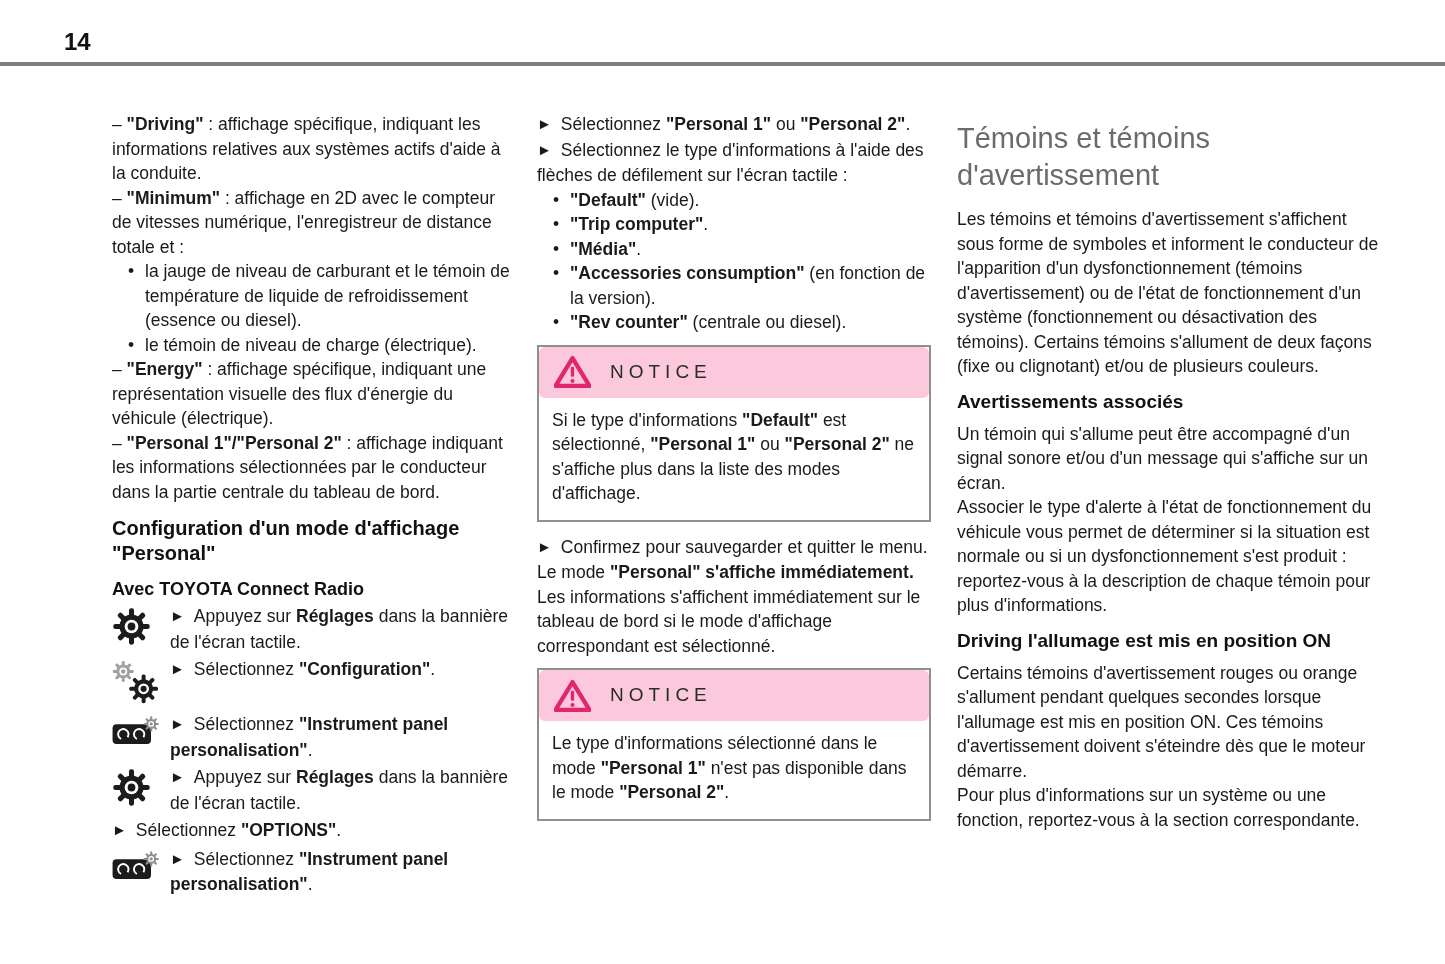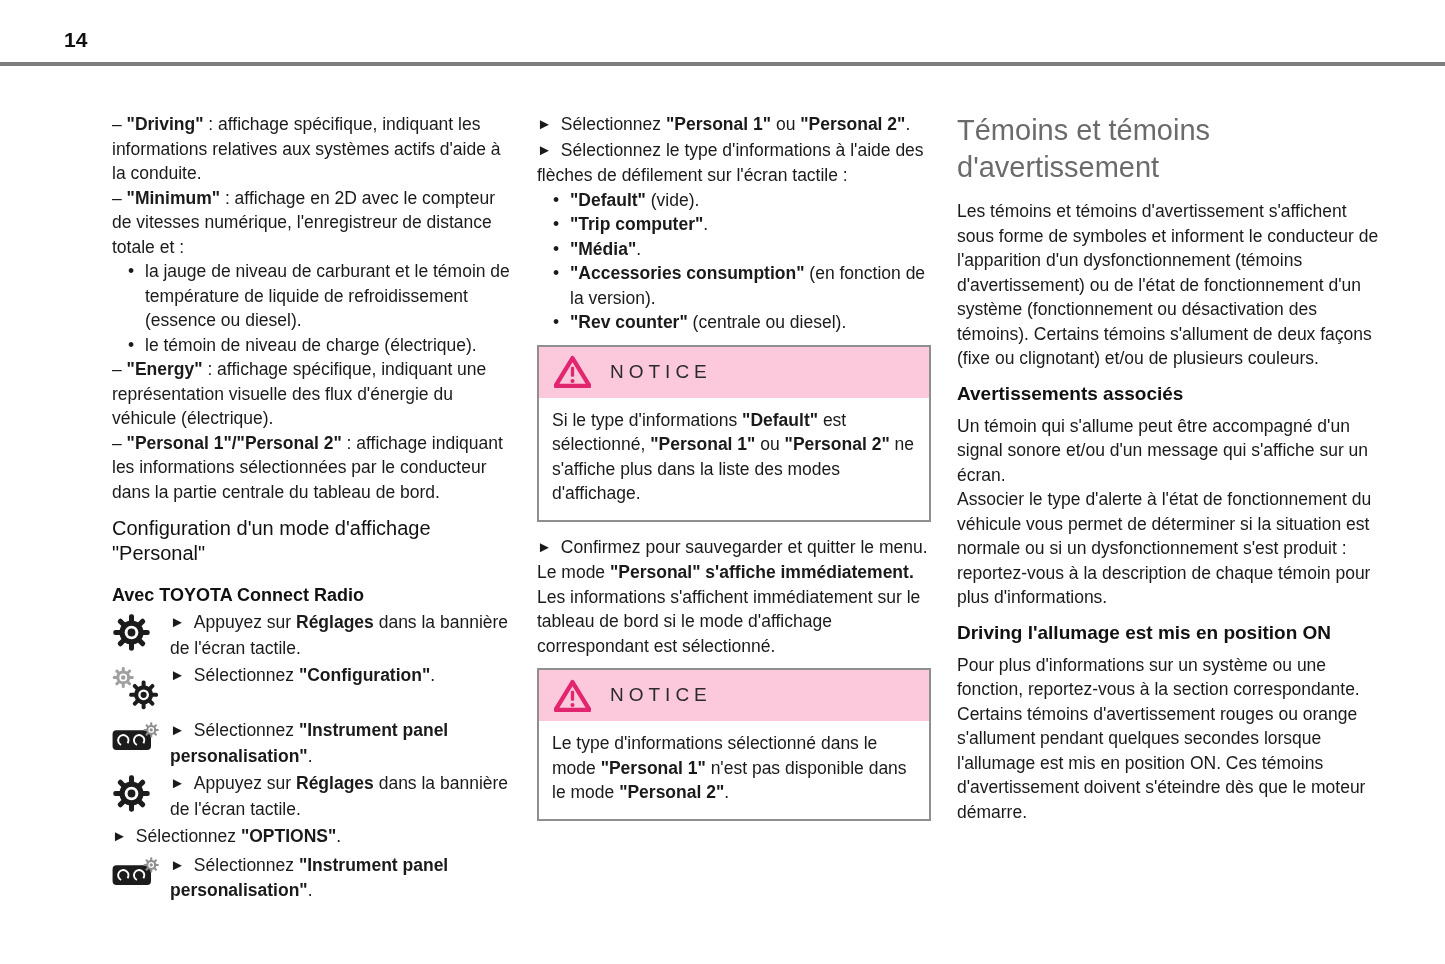--- a/index.html
+++ b/index.html
@@ -1,44 +1,44 @@
 <!DOCTYPE html>
 <html><head>
 <meta charset="utf-8">
 <style>
   html,body{margin:0;padding:0;}
   body{
     width:1445px;height:964px;background:#ffffff;position:relative;overflow:hidden;
     font-family:"Liberation Sans","DejaVu Sans",sans-serif;color:#1a1a1a;
   }
-  .page-number{position:absolute;left:64px;top:28px;font-size:21px;font-weight:bold;color:#111;}
+  .page-number{position:absolute;left:64px;top:28px;font-size:24px;font-weight:bold;color:#111;}
   .rule{position:absolute;left:0;top:62px;width:1445px;height:4px;background:#7d7d7d;}
   .col{position:absolute;top:112px;font-size:17.5px;line-height:24.5px;}
   .col1{left:112px;width:404px;}
   .col2{left:537px;width:394px;}
   .col3{left:957px;width:428px;}
   p{margin:0;}
   b{font-weight:bold;}
   ul{list-style:none;margin:0;padding:0;}
   .indent-list{padding-left:16px;}
   .indent-list li{position:relative;padding-left:17px;}
   .indent-list .bullet{position:absolute;left:0;top:0;}
-  .h-config{font-size:20px;line-height:25px;font-weight:normal;margin:12px 0 9px;color:#111;}
-  .h-avec{font-size:18px;line-height:23px;font-weight:bold;margin:18px 0 3px;color:#111;}
+  .h-config{font-size:20px;line-height:25px;font-weight:bold;margin:12px 0 9px;color:#111;}
+  .h-avec{font-size:18px;line-height:23px;font-weight:bold;margin:12px 0 3px;color:#111;}
   .step{display:flex;align-items:flex-start;margin:3px 0;justify-content:flex-end;}
   .icon-cell{flex:0 0 58px;padding-top:3px;}
   .icon-cell svg{display:block;}
   .step .txt{flex:1;}
   .arrow{display:inline-block;margin-right:9px;font-size:15px;transform:translateY(-1px);}
   .notice{border:2px solid #8f8f8f;background:#ffffff;margin:10px 0 13px;}
-  .notice-head{background:#fcc9dc;height:51px;display:flex;align-items:center;padding:0 15px;}
+  .notice-head{background:#fcc9dc;height:51px;display:flex;align-items:center;padding:0 15px;border-radius:6px;}
   .notice-head .tri{flex:0 0 auto;}
   .notice-label{font-size:19px;letter-spacing:5px;color:#2a2a2a;margin-left:19px;font-weight:500;}
   .notice-body{padding:10px 13px 14px 13px;}
-  .col3 .big-title{font-size:29px;line-height:37px;font-weight:normal;color:#6b6b6b;margin:0 0 13px 0;}
+  .col3 .big-title{font-size:29px;line-height:37px;font-weight:normal;color:#6b6b6b;margin:8px 0 13px 0;}
   .col3 .sub-h{font-size:19px;line-height:24px;font-weight:bold;margin:11px 0 8px;color:#111;}
   .mt6{margin-top:6px;}
   .defs-svg{position:absolute;width:0;height:0;}
 </style>
 </head>
 <body>
 
 <svg class="defs-svg" aria-hidden="true">
   <defs>
     <g id="gear">
@@ -174,15 +174,15 @@
   </div>
 </div>
 
 <div class="col col3">
   <h1 class="big-title">Témoins et témoins d'avertissement</h1>
   <p>Les témoins et témoins d'avertissement s'affichent sous forme de symboles et informent le conducteur de l'apparition d'un dysfonctionnement (témoins d'avertissement) ou de l'état de fonctionnement d'un système (fonctionnement ou désactivation des témoins). Certains témoins s'allument de deux façons (fixe ou clignotant) et/ou de plusieurs couleurs.</p>
   <h3 class="sub-h">Avertissements associés</h3>
   <p>Un témoin qui s'allume peut être accompagné d'un signal sonore et/ou d'un message qui s'affiche sur un écran.</p>
   <p>Associer le type d'alerte à l'état de fonctionnement du véhicule vous permet de déterminer si la situation est normale ou si un dysfonctionnement s'est produit : reportez-vous à la description de chaque témoin pour plus d'informations.</p>
   <h3 class="sub-h">Driving l'allumage est mis en position ON</h3>
+  <p>Certains témoins d'avertissement rouges ou orange s'allument pendant quelques secondes lorsque l'allumage est mis en position ON. Ces témoins d'avertissement doivent s'éteindre dès que le moteur démarre.</p>
   <p>Pour plus d'informations sur un système ou une fonction, reportez-vous à la section correspondante.</p>
-  <p>Certains témoins d'avertissement rouges ou orange s'allument pendant quelques secondes lorsque l'allumage est mis en position ON. Ces témoins d'avertissement doivent s'éteindre dès que le moteur démarre.</p>
 </div>
 
 </body></html>

